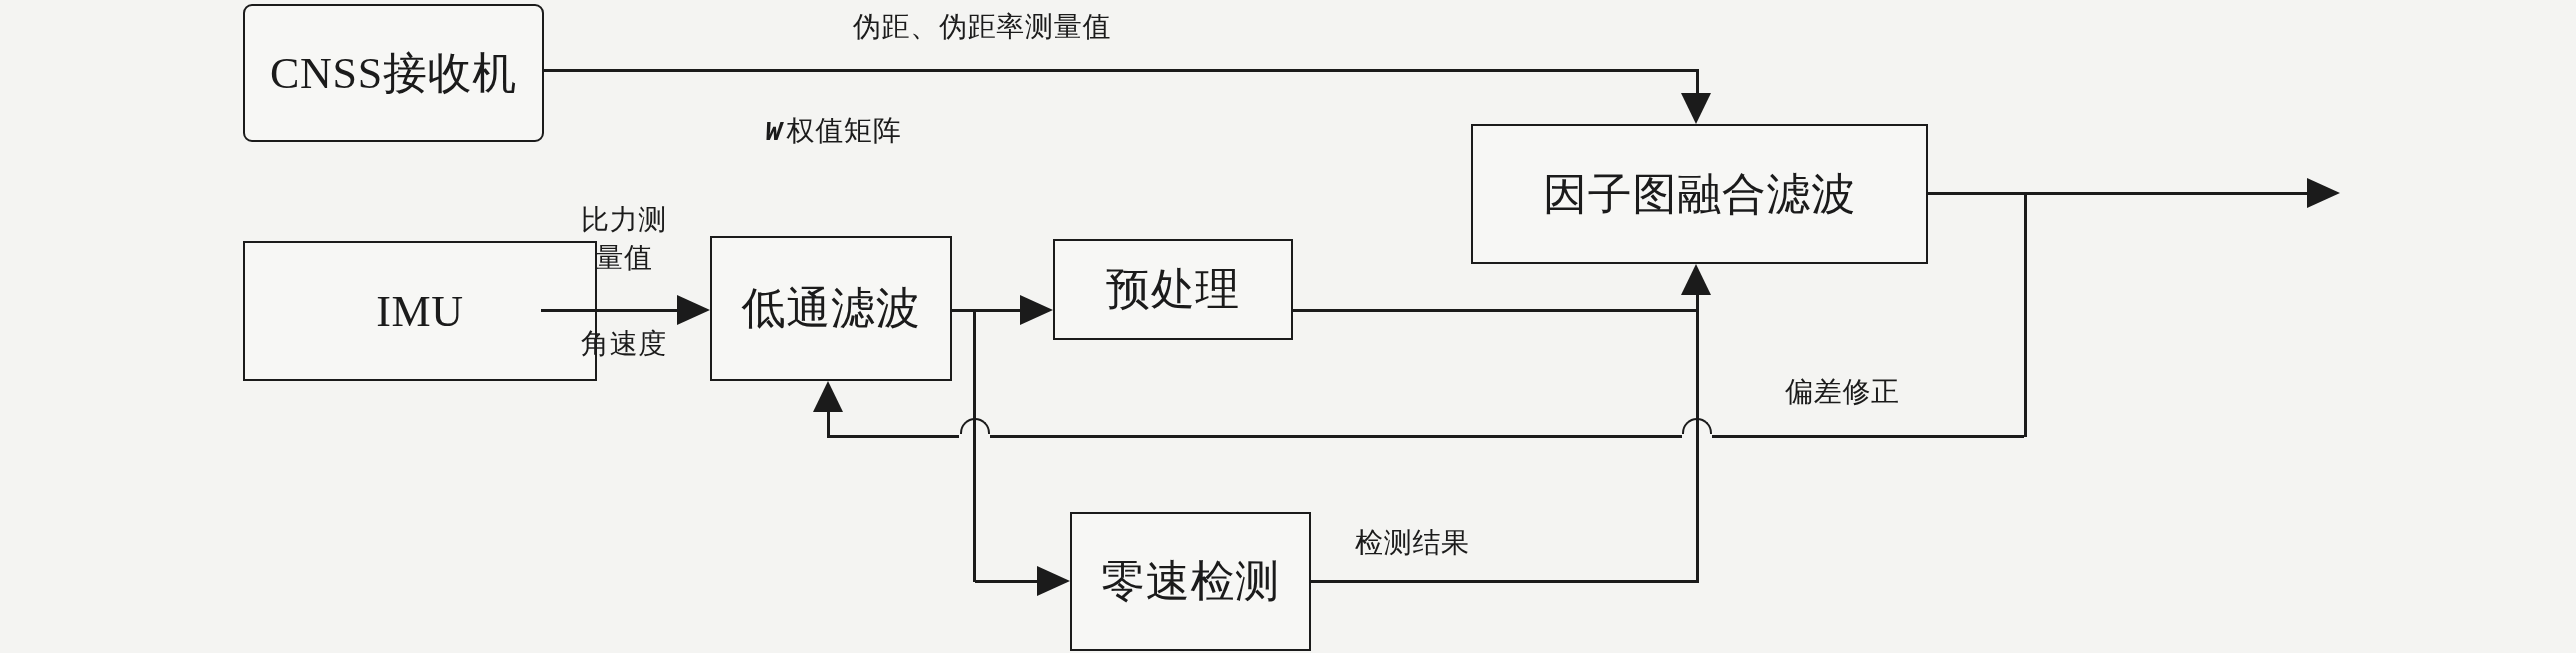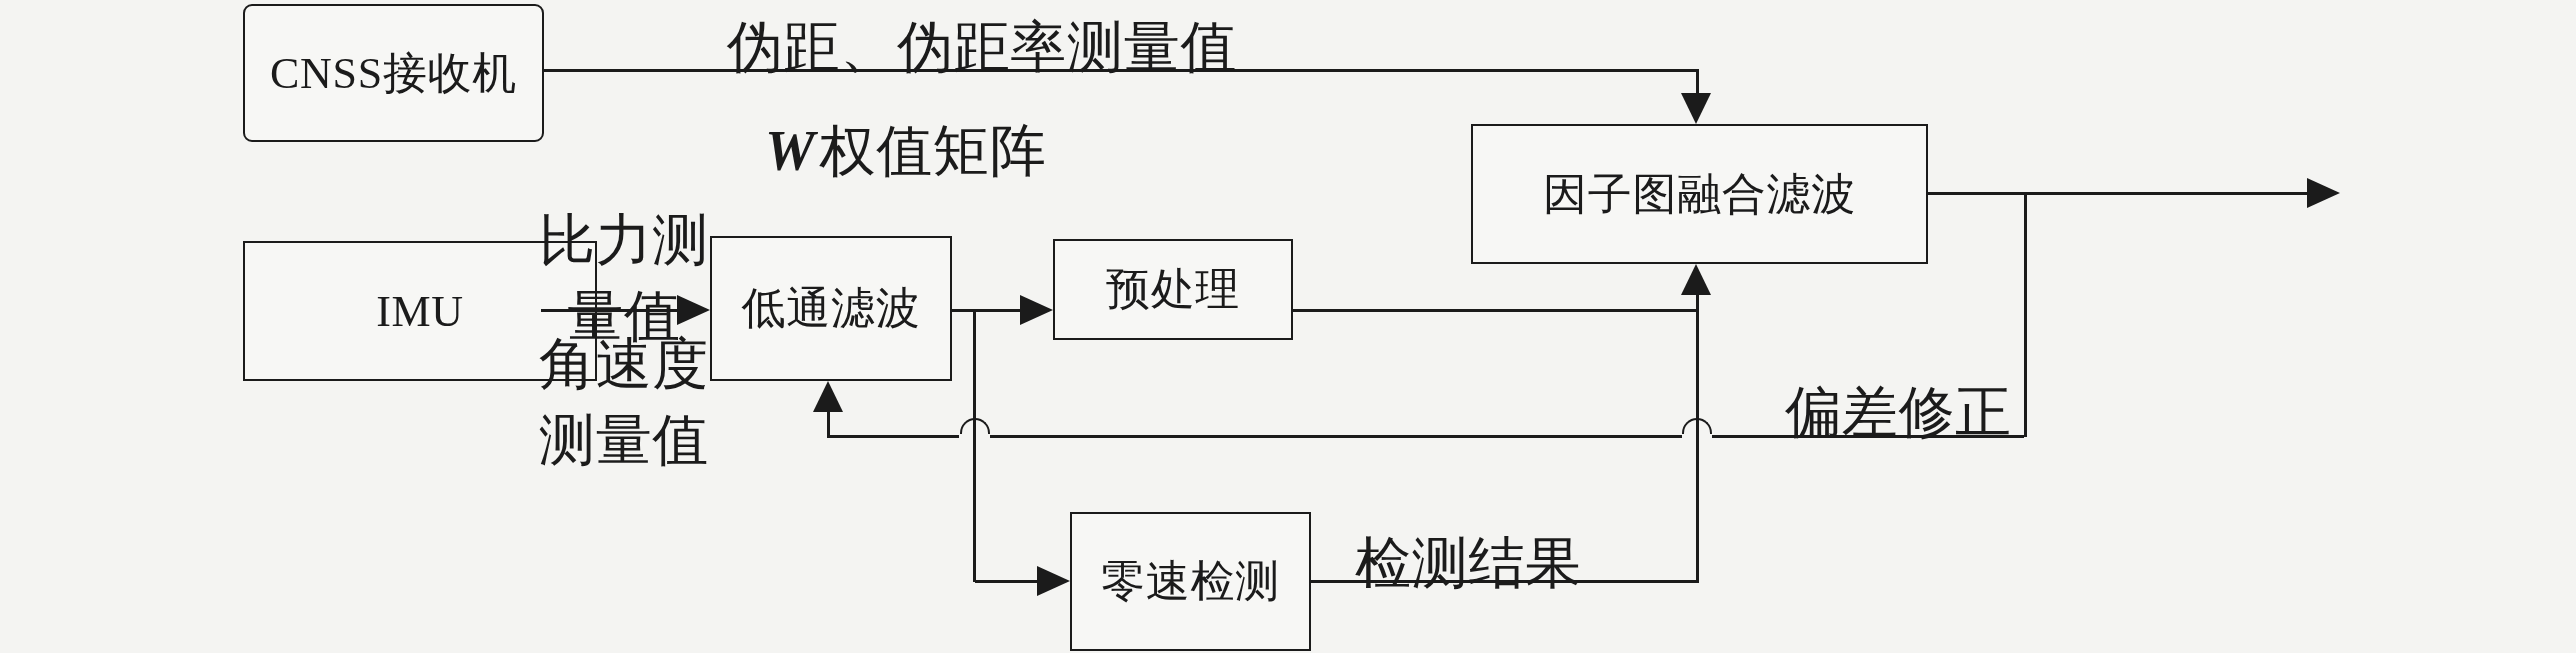--- a/index.html
+++ b/index.html
@@ -35,24 +35,25 @@
     position: absolute;
     box-sizing: border-box;
     width: 30px; height: 16.4px;
     border: 2.7px solid #1b1b1b;
     border-bottom: none;
     border-radius: 16.4px 16.4px 0 0;
     background: transparent;
   }
   .elabel {
     position: absolute;
-    font-size: 56px;
+    font-size: 28px;
     line-height: 1.35;
     letter-spacing: 0.7px;
     white-space: nowrap;
+    font-family: Liberation Mono, monospace;
   }
   .center { text-align: center; }
   .wvar { font-style: italic; font-weight: bold; margin-right: 4.1px; }
 </style>
 </head>
 <body>
 
 <div class="canvas">
 
   <div class="node" style="left:243px; top:4.1px; width:301px; height:138px;border-radius:9px;">
@@ -117,21 +118,20 @@
     <span class="wvar">W</span><span>权值矩阵</span>
   </div>
 
   <div class="elabel center" style="left:522px; top:180px; width:204px;margin-top:23px;">
     <div>比力测</div>
     <div>量值</div>
   </div>
 
   <div class="elabel center" style="left:522px; top:327px; width:204px;">
     <div>角速度</div>
-    <div>测量值</div>
   </div>
 
   <div class="elabel" style="left:1355px; top:526px;">检测结果</div>
 
 
   <div class="elabel" style="left:1785px; top:375px;">偏差修正</div>
 
 </div>
 
 

